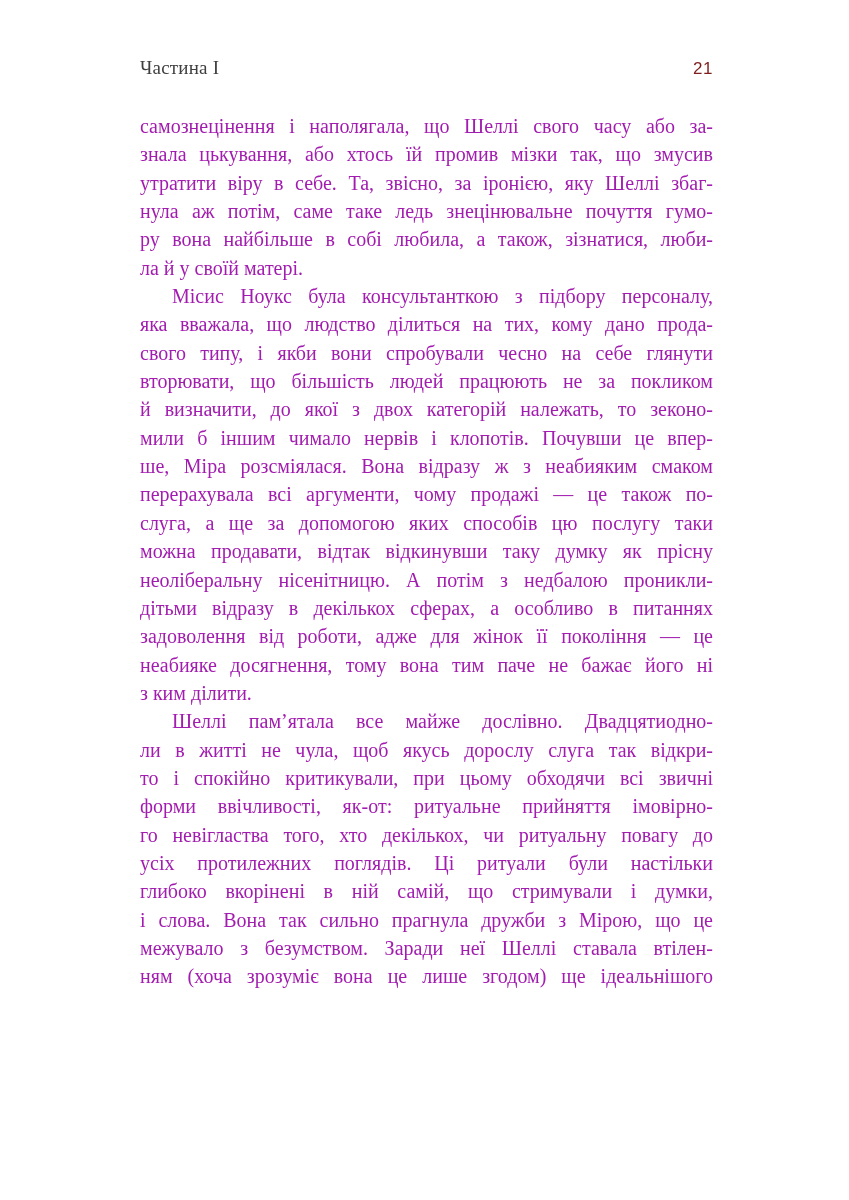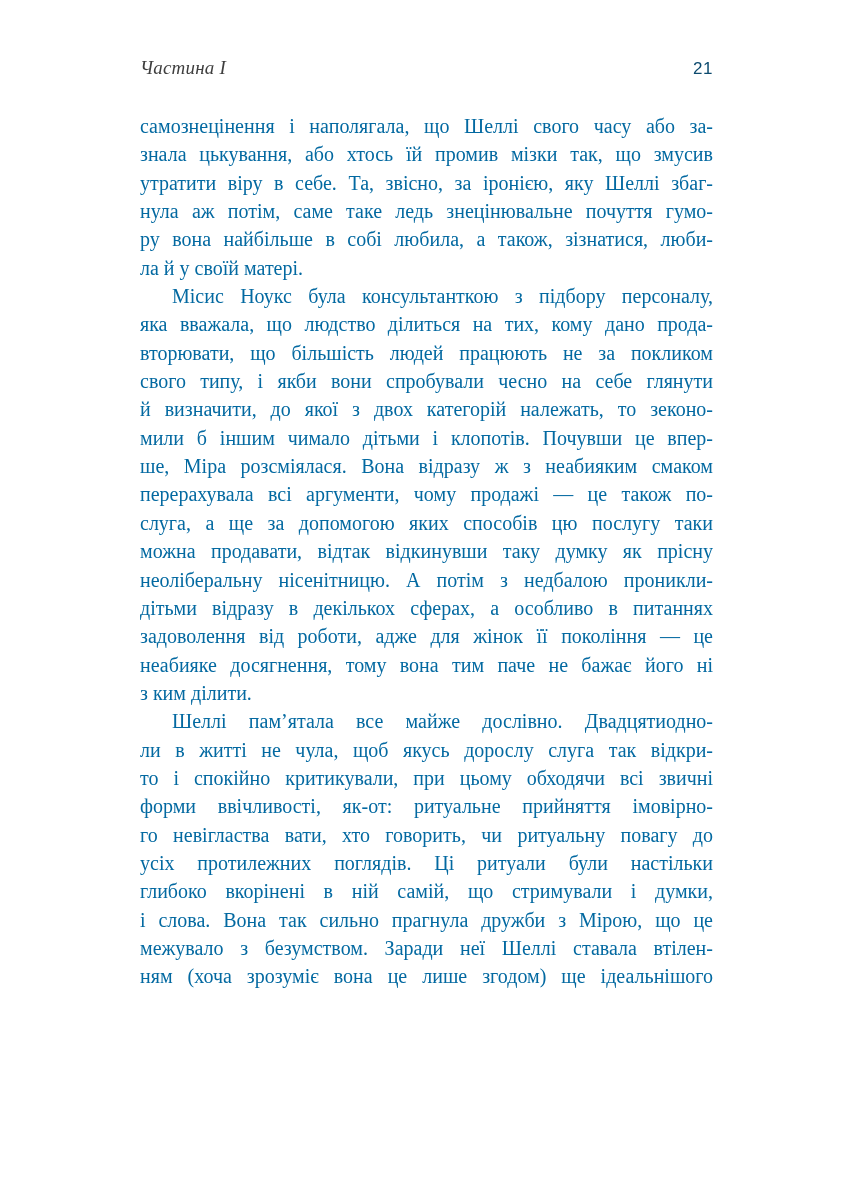--- a/index.html
+++ b/index.html
@@ -19,39 +19,38 @@
     position: absolute;
     top: 57px;
     left: 140px;
     width: 573px;
     display: flex;
     justify-content: space-between;
     align-items: baseline;
   }
   .section-title {
     font-family: "Liberation Serif", "DejaVu Serif", serif;
-    font-style: italic;
     font-size: 19px;
     color: #3f3f3f;
     letter-spacing: 0.2px;
   }
   .page-number {
     font-family: "Liberation Sans", "DejaVu Sans", sans-serif;
     font-size: 17px;
-    color: #0c4a6e;
+    color: #7f1d1d;
     letter-spacing: 0.5px;
   }
   .body-text {
     position: absolute;
     top: 112px;
     left: 140px;
     width: 573px;
     font-size: 20px;
     line-height: 28.35px;
-    color: #0369a1;
+    color: #a21caf;
   }
   .para {
     margin: 0;
     padding: 0;
   }
   .line {
     text-align: justify;
     text-align-last: justify;
   }
   .line.last {
@@ -75,40 +74,40 @@
         <div class="line">самознецінення і наполягала, що Шеллі свого часу або за-</div>
         <div class="line">знала цькування, або хтось їй промив мізки так, що змусив</div>
         <div class="line">утратити віру в себе. Та, звісно, за іронією, яку Шеллі збаг-</div>
         <div class="line">нула аж потім, саме таке ледь знецінювальне почуття гумо-</div>
         <div class="line">ру вона найбільше в собі любила, а також, зізнатися, люби-</div>
         <div class="line last">ла й у своїй матері.</div>
       </div>
       <div class="para">
         <div class="line indent">Місис Ноукс була консультанткою з підбору персоналу,</div>
         <div class="line">яка вважала, що людство ділиться на тих, кому дано прода-</div>
+        <div class="line">свого типу, і якби вони спробували чесно на себе глянути</div>
         <div class="line">вторювати, що більшість людей працюють не за покликом</div>
-        <div class="line">свого типу, і якби вони спробували чесно на себе глянути</div>
         <div class="line">й визначити, до якої з двох категорій належать, то зеконо-</div>
-        <div class="line">мили б іншим чимало дітьми і клопотів. Почувши це впер-</div>
+        <div class="line">мили б іншим чимало нервів і клопотів. Почувши це впер-</div>
         <div class="line">ше, Міра розсміялася. Вона відразу ж з неабияким смаком</div>
         <div class="line">перерахувала всі аргументи, чому продажі — це також по-</div>
         <div class="line">слуга, а ще за допомогою яких способів цю послугу таки</div>
         <div class="line">можна продавати, відтак відкинувши таку думку як прісну</div>
         <div class="line">неоліберальну нісенітницю. А потім з недбалою проникли-</div>
         <div class="line">дітьми відразу в декількох сферах, а особливо в питаннях</div>
         <div class="line">задоволення від роботи, адже для жінок її покоління — це</div>
         <div class="line">неабияке досягнення, тому вона тим паче не бажає його ні</div>
         <div class="line last">з ким ділити.</div>
       </div>
       <div class="para">
         <div class="line indent">Шеллі пам’ятала все майже дослівно. Двадцятиодно-</div>
         <div class="line">ли в житті не чула, щоб якусь дорослу слуга так відкри-</div>
         <div class="line">то і спокійно критикували, при цьому обходячи всі звичні</div>
         <div class="line">форми ввічливості, як-от: ритуальне прийняття імовірно-</div>
-        <div class="line">го невігластва вати, хто говорить, чи ритуальну повагу до</div>
+        <div class="line">го невігластва того, хто декількох, чи ритуальну повагу до</div>
         <div class="line">усіх протилежних поглядів. Ці ритуали були настільки</div>
         <div class="line">глибоко вкорінені в ній самій, що стримували і думки,</div>
         <div class="line">і слова. Вона так сильно прагнула дружби з Мірою, що це</div>
         <div class="line">межувало з безумством. Заради неї Шеллі ставала втілен-</div>
         <div class="line">ням (хоча зрозуміє вона це лише згодом) ще ідеальнішого</div>
       </div>
     </div>
 </div>
 
 </body></html>

